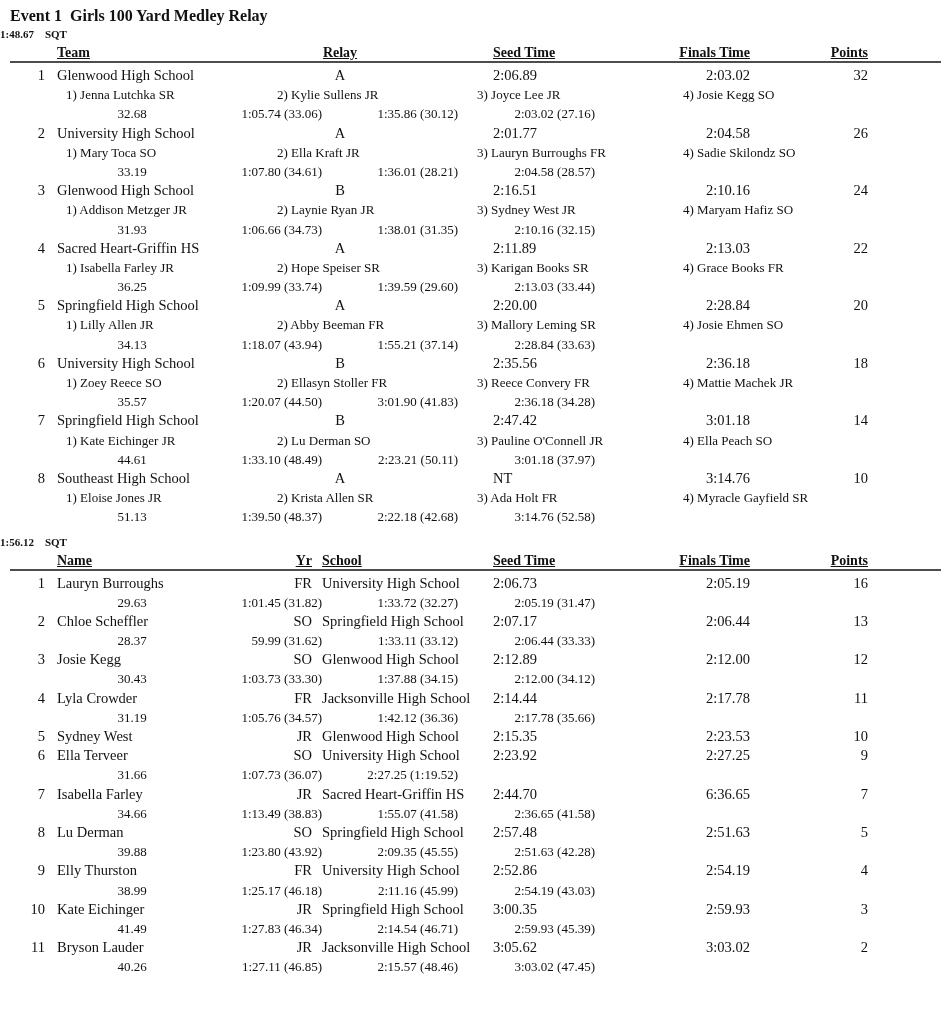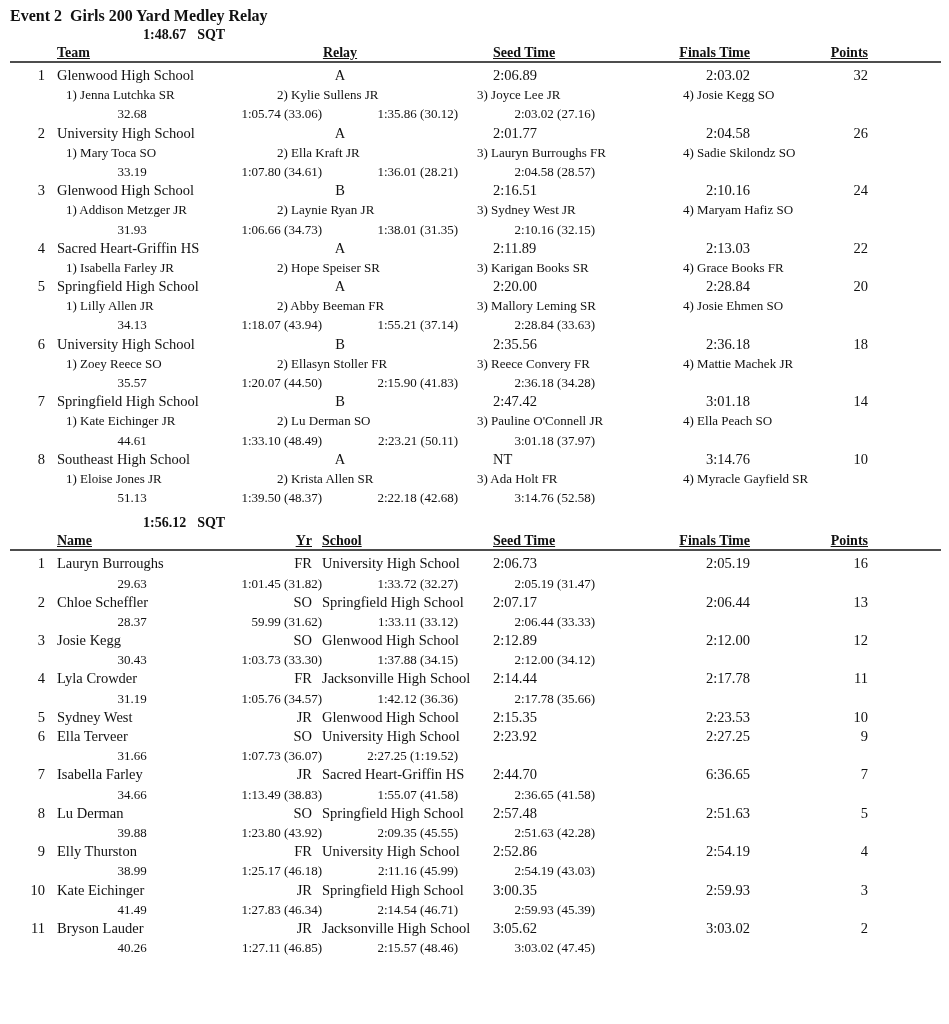--- a/index.html
+++ b/index.html
@@ -11,22 +11,21 @@
   }
   .page { position: relative; width: 949px; height: 1024px; background: #ffffff; }
 
   .event-title {
     padding: 6px 0 0 10px;
     font-size: 16px; font-weight: bold;
     white-space: pre;
     height: 19px; line-height: 19px;
   }
   .qual-line {
-    padding-left: 143px;
-    font-size: 14px; font-weight: bold;
+    font-size: 11px; font-weight: bold;
     height: 19px; line-height: 19px;
     white-space: nowrap;
   }
   .qual-tag { margin-left: 11px; }
 
   .hdr-row {
     position: relative;
     height: 17px; line-height: 17px;
     font-size: 14px; font-weight: bold;
   }
@@ -71,21 +70,21 @@
   .sp4 { left: 483px; width: 112px; text-align: right; }
 
   .evt2 { margin-top: 6px; }
 </style>
 </head>
 <body>
 
 <div class="page">
 
   <section>
-    <div class="event-title">Event 2  Girls 200 Yard Medley Relay</div>
+    <div class="event-title">Event 1  Girls 100 Yard Medley Relay</div>
     <div class="qual-line">
       <span>1:48.67</span><span class="qual-tag">SQT</span>
     </div>
     <div class="hdr-row">
       <span class="l team">Team</span>
       <span class="l relay">Relay</span>
       <span class="l seed">Seed Time</span>
       <span class="l finals">Finals Time</span>
       <span class="l pts">Points</span>
     </div>
@@ -164,20 +163,26 @@
             <span class="l seed">2:11.89</span>
             <span class="l finals">2:13.03</span>
             <span class="l pts">22</span>
           </div>
           <div class="line sub">
             <span class="l sw1">1) Isabella Farley JR</span>
             <span class="l sw2">2) Hope Speiser SR</span>
             <span class="l sw3">3) Karigan Books SR</span>
             <span class="l sw4">4) Grace Books FR</span>
           </div>
+          <div class="line sub">
+            <span class="l sp1">36.25</span>
+            <span class="l sp2">1:09.99 (33.74)</span>
+            <span class="l sp3">1:39.59 (29.60)</span>
+            <span class="l sp4">2:13.03 (33.44)</span>
+          </div>
         </div>
         <div class="block">
           <div class="line main">
             <span class="l place">5</span>
             <span class="l team">Springfield High School</span>
             <span class="l relay">A</span>
             <span class="l seed">2:20.00</span>
             <span class="l finals">2:28.84</span>
             <span class="l pts">20</span>
           </div>
@@ -205,21 +210,21 @@
           </div>
           <div class="line sub">
             <span class="l sw1">1) Zoey Reece SO</span>
             <span class="l sw2">2) Ellasyn Stoller FR</span>
             <span class="l sw3">3) Reece Convery FR</span>
             <span class="l sw4">4) Mattie Machek JR</span>
           </div>
           <div class="line sub">
             <span class="l sp1">35.57</span>
             <span class="l sp2">1:20.07 (44.50)</span>
-            <span class="l sp3">2:15.90 (41.83)</span>
+            <span class="l sp3">3:01.90 (41.83)</span>
             <span class="l sp4">2:36.18 (34.28)</span>
           </div>
         </div>
         <div class="block">
           <div class="line main">
             <span class="l place">7</span>
             <span class="l team">Springfield High School</span>
             <span class="l relay">B</span>
             <span class="l seed">2:47.42</span>
             <span class="l finals">3:01.18</span>

